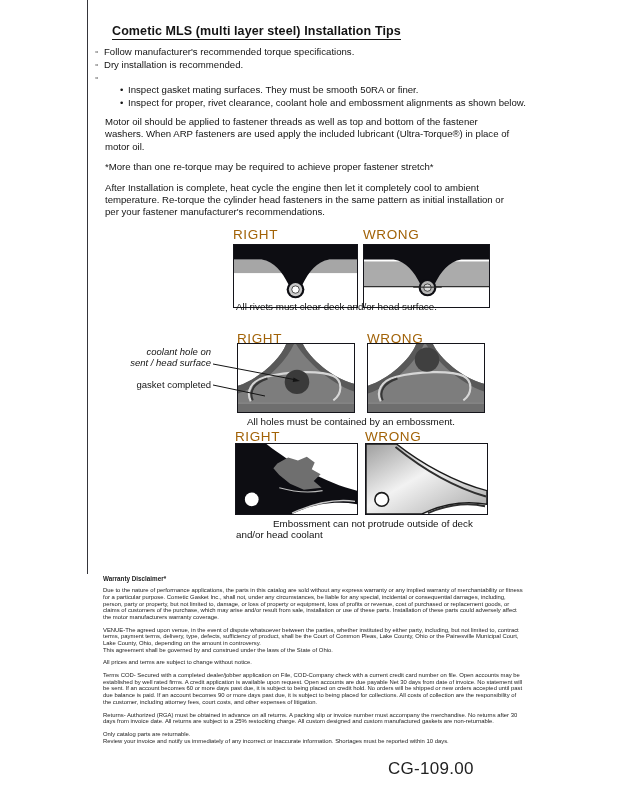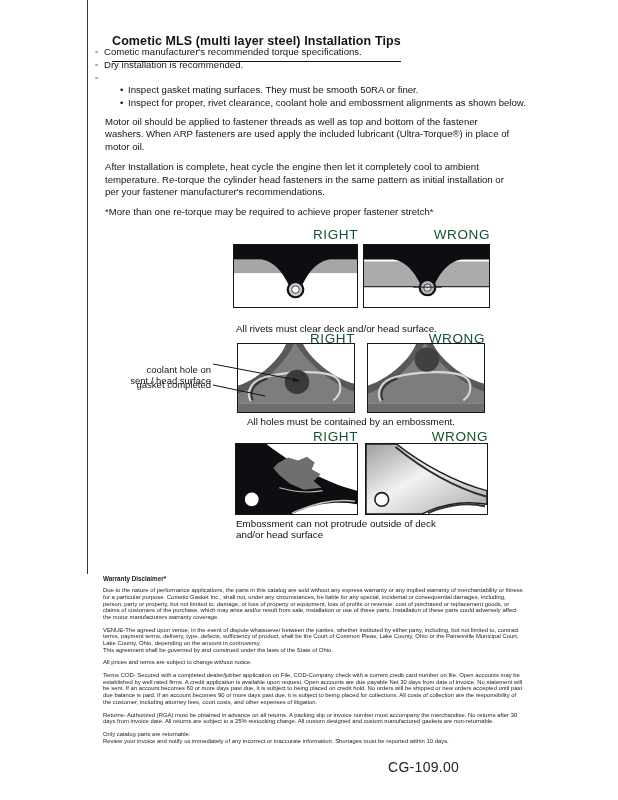--- a/index.html
+++ b/index.html
@@ -4,76 +4,76 @@
 <style>
   html,body{margin:0;padding:0;background:#ffffff;}
   .page{
     position:relative;width:618px;height:800px;background:#ffffff;
     font-family:"Liberation Sans","DejaVu Sans",sans-serif;color:#141414;
     overflow:hidden;
   }
   .left-rule{position:absolute;left:87px;top:0;width:1px;height:574px;background:#35353a;}
   .title{
     position:absolute;left:112px;top:24px;font-size:12.5px;font-weight:bold;
-    white-space:nowrap;border-bottom:1.6px solid #141414;padding-bottom:13px;letter-spacing:0.1px;margin-top:10px;
+    white-space:nowrap;border-bottom:1.6px solid #141414;padding-bottom:1px;letter-spacing:0.1px;
   }
   .tips{position:absolute;left:95px;top:46px;font-size:9.6px;line-height:12.8px;}
   .tip{display:flex;white-space:nowrap;}
   .tip .mk{width:9px;flex:0 0 9px;text-align:left;}
   .tip.sub{margin-left:25px;}
   .tip.sub .mk{width:8px;flex:0 0 8px;}
   .diesel{position:absolute;left:105px;top:116px;width:420px;font-size:9.6px;line-height:12.4px;}
   .diesel-h{font-size:11.2px;font-weight:bold;margin:0 0 6px 8px;}
   .diesel p{margin:0 12px 8px 0;}
-  .dlabel{position:absolute;font-size:13.5px;letter-spacing:0.6px;text-align:right;color:#14532d;}
+  .dlabel{position:absolute;font-size:13.5px;letter-spacing:0.6px;text-align:left;color:#a16207;}
   .imgbox{position:absolute;border:1.6px solid #14141a;box-sizing:border-box;background:#ffffff;}
   .imgbox svg{display:block;width:100%;height:100%;}
   .cap{position:absolute;font-size:9.8px;color:#111111;white-space:nowrap;line-height:11.3px;}
   .ann{position:absolute;left:118px;width:93px;text-align:right;font-size:9.5px;line-height:11.2px;color:#141414;}
   .overlay{position:absolute;left:210px;top:358px;width:100px;height:45px;z-index:5;pointer-events:none;}
   .disclaimer{position:absolute;left:103px;top:576px;width:420px;font-size:5.9px;line-height:6.85px;color:#1c1c1c;}
   .dh{font-size:6.3px;font-weight:bold;margin:0 0 4px 0;}
   .dp{margin:0 0 5.5px 0;}
   .dp.tight{margin-bottom:0;}
-  .footer-code{position:absolute;left:388px;top:759px;font-size:14px;letter-spacing:0.3px;color:#222;text-align:right;}
+  .footer-code{position:absolute;left:388px;top:759px;font-size:17px;letter-spacing:0.3px;color:#222;text-align:right;}
 </style>
 </head>
 <body>
 
 <div class="page">
   <div class="left-rule"></div>
 
   <div class="title">Cometic MLS (multi layer steel) Installation Tips</div>
 
   <div class="tips">
     <div class="tip">
       <span class="mk">◦</span>
-      <span>Cometic manufacturer's recommended torque specifications.</span>
+      <span>Follow manufacturer's recommended torque specifications.</span>
     </div>
     <div class="tip">
       <span class="mk">◦</span>
       <span>Dry installation is recommended.</span>
     </div>
     <div class="tip">
       <span class="mk">◦</span>
     </div>
     <div class="tip sub">
       <span class="mk">•</span>
       <span>Inspect gasket mating surfaces.  They must be smooth 50RA or finer.</span>
     </div>
     <div class="tip sub">
       <span class="mk">•</span>
       <span>Inspect for proper, rivet clearance, coolant hole and embossment alignments as shown below.</span>
     </div>
   </div>
 
   <div class="diesel">
     <p>Motor oil should be applied to fastener threads as well as top and bottom of the fastener washers. When ARP fasteners are used apply the included lubricant (Ultra-Torque®) in place of motor oil.</p>
+    <p>*More than one re-torque may be required to achieve proper fastener stretch*</p>
     <p>After Installation is complete, heat cycle the engine then let it completely cool to ambient temperature. Re-torque the cylinder head fasteners in the same pattern as initial installation or per your fastener manufacturer's recommendations.</p>
-    <p>*More than one re-torque may be required to achieve proper fastener stretch*</p>
   </div>
 
   <div class="dlabel" style="left:233px;top:227px;width:125px;">RIGHT</div>
   <div class="dlabel" style="left:363px;top:227px;width:127px;">WRONG</div>
 
   <div class="imgbox" style="left:233px;top:244px;width:125px;height:64px;">
     <svg viewBox="0 0 125 64" preserveAspectRatio="none">
       <rect width="125" height="64" fill="#ffffff"></rect>
       <rect x="0" y="15" width="125" height="14" fill="#a6a6a6"></rect>
       <path d="M0,0 H125 V15 H97 C84,17 76,28 70,40 C67,46 66,48.5 62.5,48.5 C59,48.5 58,46 55,40 C49,28 41,17 28,15 H0 Z" fill="#0d0d12"></path>
@@ -87,26 +87,26 @@
       <rect width="127" height="64" fill="#ffffff"></rect>
       <rect x="0" y="17" width="127" height="26" fill="#ababab"></rect>
       <line x1="0" y1="43" x2="127" y2="43" stroke="#303030" stroke-width="1.4"></line>
       <path d="M0,0 H127 V15 H99 C86,17 78,28 72,40 C69,46 68,48.5 64.5,48.5 C61,48.5 60,46 57,40 C51,28 43,17 30,15 H0 Z" fill="#0d0d12"></path>
       <circle cx="64.5" cy="44" r="9" fill="#0d0d12"></circle>
       <circle cx="64.5" cy="44" r="6.8" fill="#b5b5b5"></circle>
       <circle cx="64.5" cy="44" r="3.8" fill="#d9d9d9" stroke="#222222" stroke-width="0.8"></circle>
       <line x1="50" y1="43.5" x2="79" y2="43.5" stroke="#2c2c2c" stroke-width="1.2"></line>
     </svg>
   </div>
-  <div class="cap" style="left:236px;top:323px;">All rivets must clear deck and/or head surface.</div>
+  <div class="cap" style="left:236px;top:301px;">All rivets must clear deck and/or head surface.</div>
 
   <div class="dlabel" style="left:237px;top:331px;width:118px;">RIGHT</div>
   <div class="dlabel" style="left:367px;top:331px;width:118px;">WRONG</div>
 
-  <div class="ann" style="top:364px;">
+  <div class="ann" style="top:346px;font-style:italic;">
     <span>coolant hole on</span><br>
     <span>sent / head surface</span>
   </div>
   <div class="ann" style="top:379px;">gasket completed</div>
 
   <div class="imgbox" style="left:237px;top:343px;width:118px;height:70px;">
     <svg viewBox="0 0 118 70" preserveAspectRatio="none">
       <rect width="118" height="70" fill="#ffffff"></rect>
       <path d="M49,0 C43,16 21,36 0,43 V70 H118 V41 C96,35 73,15 66,0 Z" fill="#7d7d7d"></path>
       <path d="M49,0 C43,16 21,36 0,43 L0,51 C24,43 48,20 57,0 Z" fill="#595959"></path>
@@ -163,22 +163,22 @@
         </linearGradient>
       </defs>
       <rect width="123" height="72" fill="#ffffff"></rect>
       <path d="M0,0 H31 C56,20 91,40 123,48 V62 C100,58 77,62 57,72 H0 Z" fill="url(#g3w)" stroke="#1b1b1b" stroke-width="1.5"></path>
       <path d="M30,3 C58,26 88,44 122,54" fill="none" stroke="#2f2f2f" stroke-width="2"></path>
       <path d="M63,71 C84,62 104,60 121,64" fill="none" stroke="#2f2f2f" stroke-width="2"></path>
       <circle cx="16" cy="57" r="7" fill="#ffffff" stroke="#1b1b1b" stroke-width="1.6"></circle>
     </svg>
   </div>
   <div class="cap" style="left:236px;top:518px;">
-    <span style="display:block;">Embossment can not protrude outside of deck</span>
-    <span style="display:block;">and/or head surface</span>
+    <span style="display:block;margin-left:37px;">Embossment can not protrude outside of deck</span>
+    <span style="display:block;">and/or head coolant</span>
   </div>
 
   <div class="disclaimer">
     <div class="dh">Warranty Disclaimer*</div>
     <p class="dp">Due to the nature of performance applications, the parts in this catalog are sold without any express warranty or any implied warranty of merchantability or fitness for a particular purpose. Cometic Gasket Inc., shall not, under any circumstances, be liable for any special, incidental or consequential damages, including, person, party or property, but not limited to, damage, or loss of property or equipment, loss of profits or revenue, cost of purchased or replacement goods, or claims of customers of the purchase, which may arise and/or result from sale, installation or use of these parts. Installation of these parts could adversely affect the motor manufacturers warranty coverage.</p>
     <p class="dp tight">VENUE-The agreed upon venue, in the event of dispute whatsoever between the parties, whether instituted by either party, including, but not limited to, contract terms, payment terms, delivery, type, defects, sufficiency of product, shall be the Court of Common Pleas, Lake County, Ohio or the Painesville Municipal Court, Lake County, Ohio, depending on the amount in controversy.</p>
     <p class="dp">This agreement shall be governed by and construed under the laws of the State of Ohio.</p>
     <p class="dp">All prices and terms are subject to change without notice.</p>
     <p class="dp">Terms COD- Secured with a completed dealer/jobber application on File, COD-Company check with a current credit card number on file. Open accounts may be established by well rated firms. A credit application is available upon request. Open accounts are due payable Net 30 days from date of invoice. No statement will be sent. If an account becomes 60 or more days past due, it is subject to being placed on credit hold. No orders will be shipped or new orders accepted until past due balance is paid. If an account becomes 90 or more days past due, it is subject to being placed for collections. All costs of collection are the responsibility of the customer, including attorney fees, court costs, and other expenses of litigation.</p>
     <p class="dp">Returns- Authorized (RGA) must be obtained in advance on all returns. A packing slip or invoice number must accompany the merchandise. No returns after 30 days from invoice date. All returns are subject to a 25% restocking charge. All custom designed and custom manufactured gaskets are non-returnable.</p>

